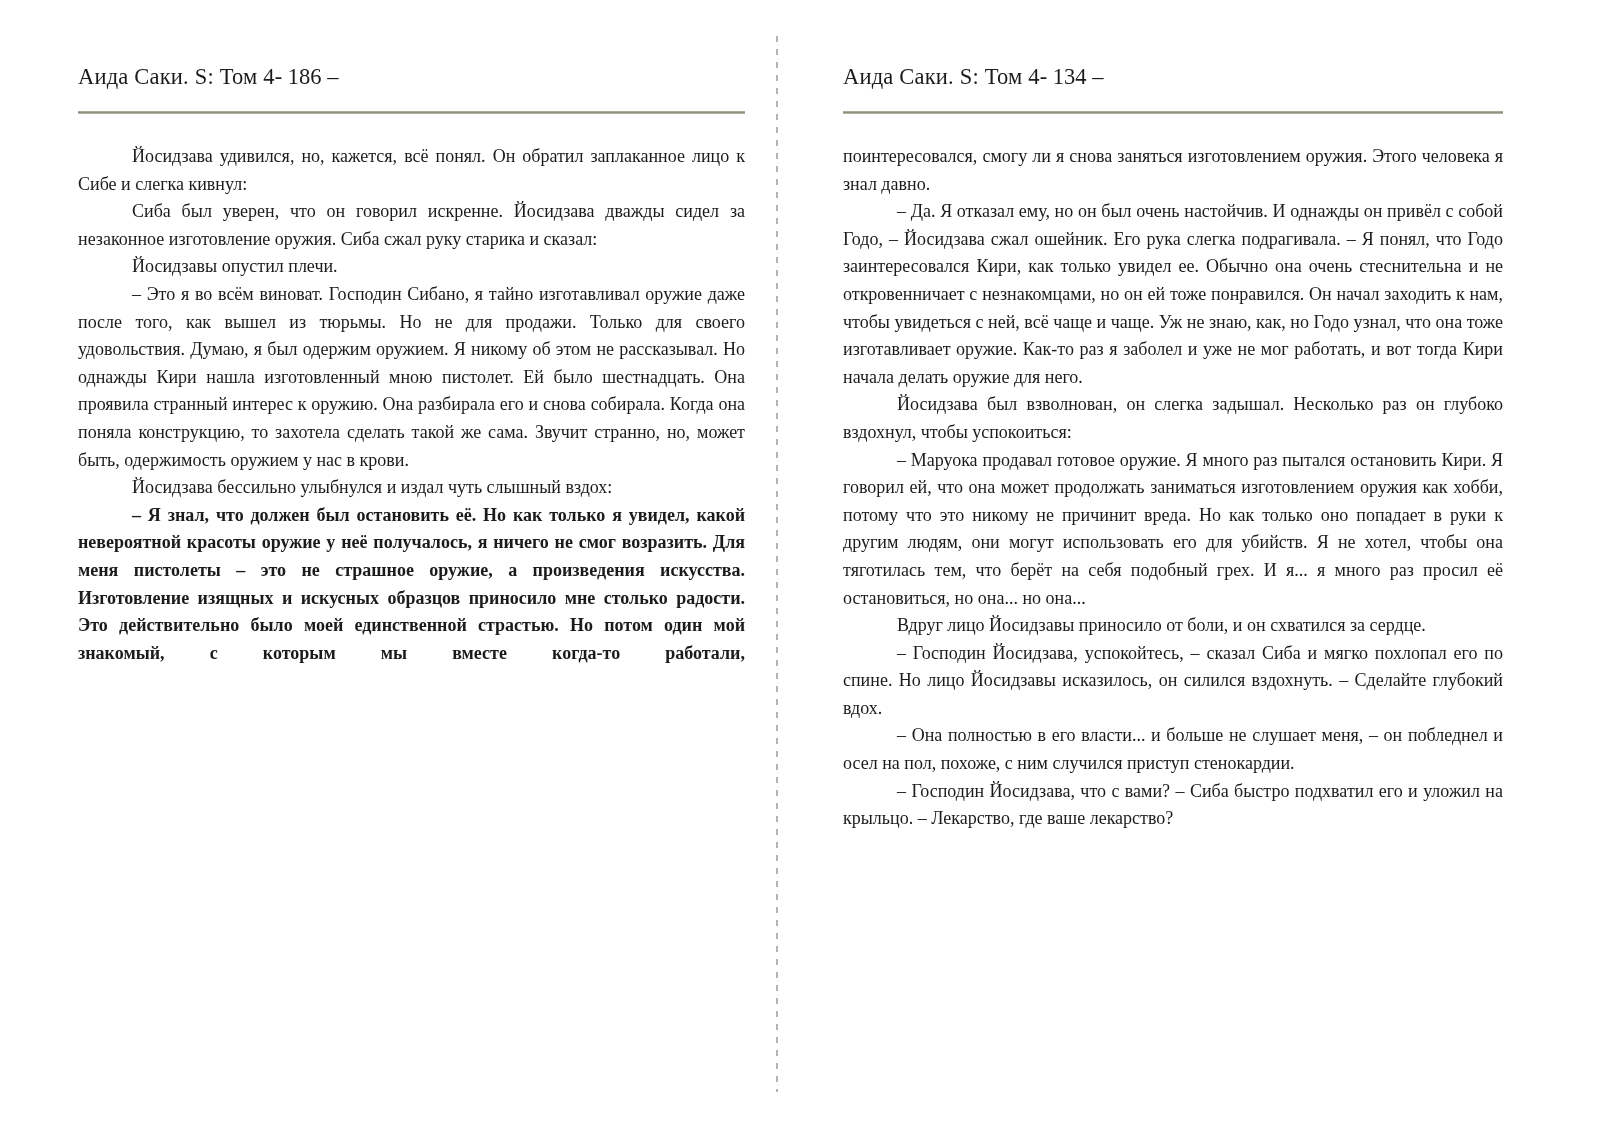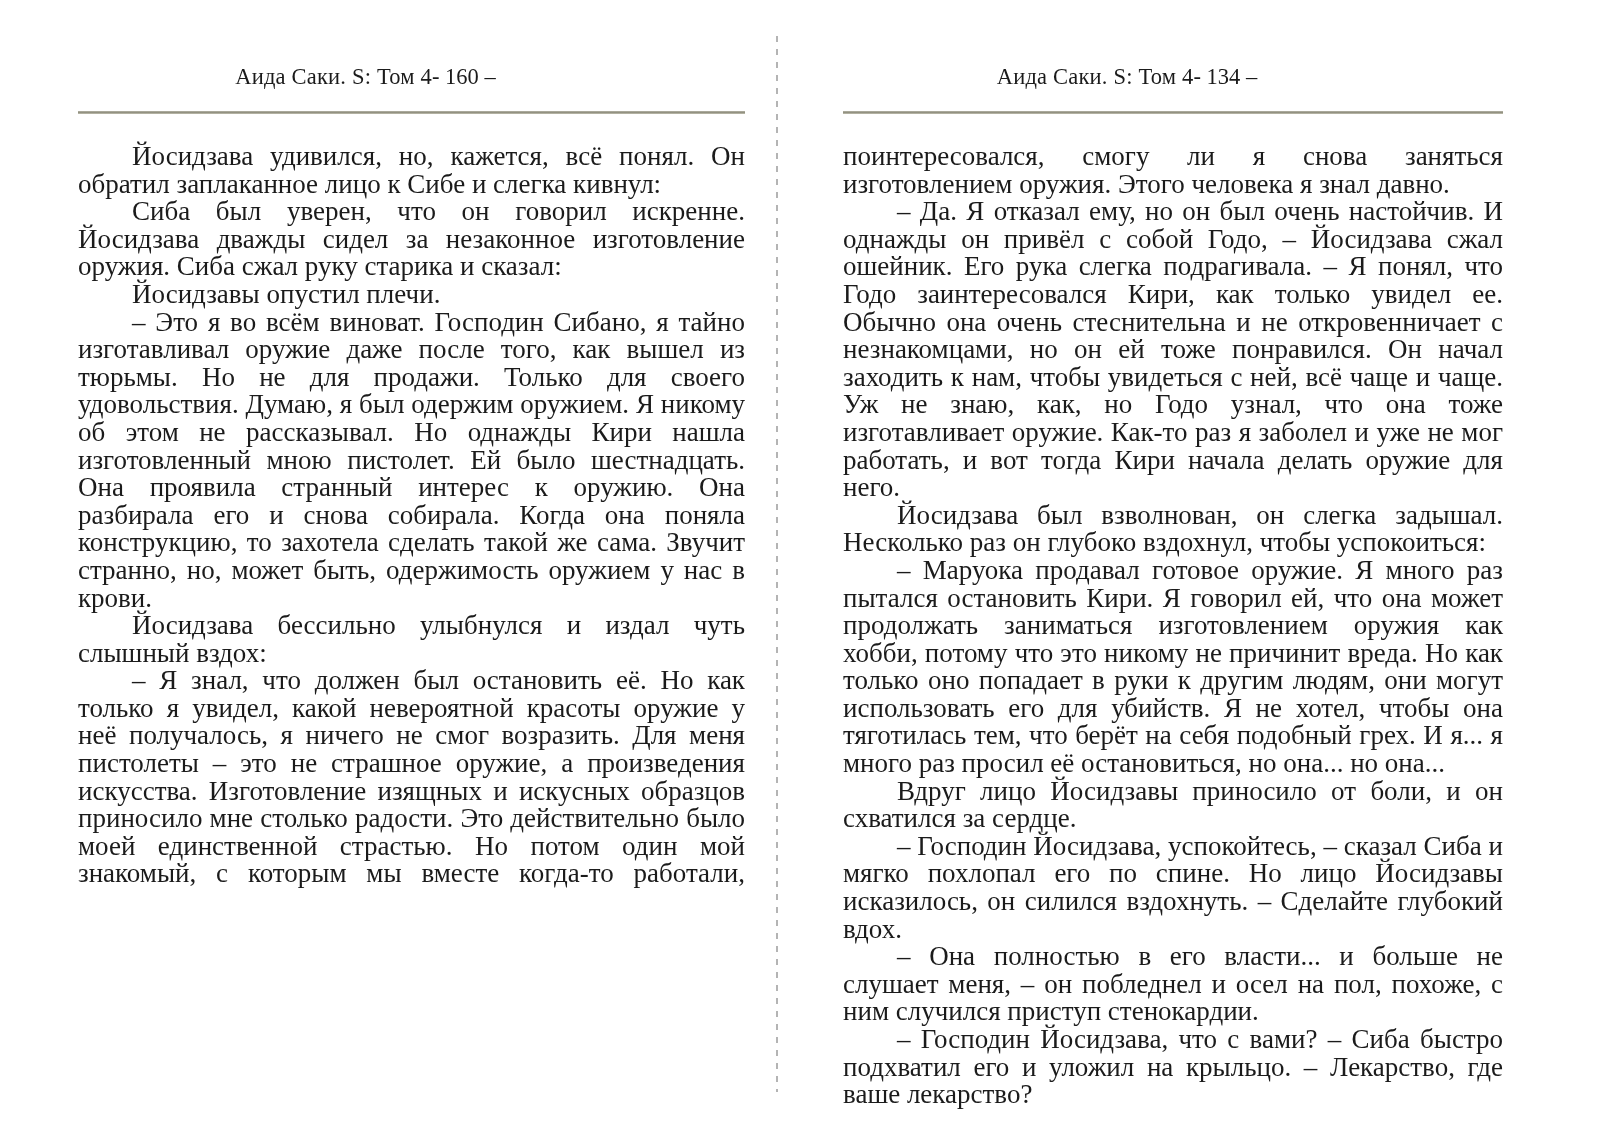--- a/index.html
+++ b/index.html
@@ -17,70 +17,70 @@
   }
   .page {
     position: absolute;
     top: 0;
   }
   .page-left  { left: 78px;  width: 667px; }
   .page-right { left: 843px; width: 660px; }
 
   .page-header {
     display: flex;
-    justify-content: center;
+    justify-content: flex-start;
     align-items: baseline;
     margin-top: 64px;
     font-size: 22.5px;
     padding-right: 92px;
     white-space: nowrap;
   }
   .page-header .book-title { letter-spacing: 0.2px; }
 
   .header-rule {
     height: 3px;
     margin-top: 21px;
     background: linear-gradient(to bottom, #b6b5a7 0%, #8f8e7e 55%, #c6c5b6 100%);
   }
 
   .page-body {
     margin-top: 29px;
-    font-size: 27px;
+    font-size: 18px;
     line-height: 27.6px;
     text-align: justify;
     hyphens: none;
   }
   .page-body p {
     margin: 0;
     padding: 0;
     text-indent: 54px;
   }
   .page-body p.no-indent { text-indent: 0; }
-  .page-body p.justify-last { text-align-last: justify; }
+  .page-body p.justify-last { text-align-last: justify; font-weight: bold; }
 
   .page-divider {
     position: absolute;
     left: 776px;
     top: 36px;
     width: 2px;
     height: 1056px;
     background: repeating-linear-gradient(
       to bottom,
       #b4b4b4 0px, #b4b4b4 6px,
       transparent 6px, transparent 13px
     );
   }
 </style>
 </head>
 <body style="color: rgb(27, 27, 27); background: rgb(255, 255, 255);">
 
 <div class="page page-left">
   <div class="page-header">
     <span class="book-title">Аида Саки. S: Том 4</span>
-    <span class="page-number">- 160 –</span>
+    <span class="page-number">- 186 –</span>
   </div>
   <div class="header-rule"></div>
   <div class="page-body">
     <p>Йосидзава удивился, но, кажется, всё понял. Он обратил заплаканное лицо к Сибе и слегка кивнул:</p>
     <p>Сиба был уверен, что он говорил искренне. Йосидзава дважды сидел за незаконное изготовление оружия. Сиба сжал руку старика и сказал:</p>
     <p>Йосидзавы опустил плечи.</p>
     <p>– Это я во всём виноват. Господин Сибано, я тайно изготавливал оружие даже после того, как вышел из тюрьмы. Но не для продажи. Только для своего удовольствия. Думаю, я был одержим оружием. Я никому об этом не рассказывал. Но однажды Кири нашла изготовленный мною пистолет. Ей было шестнадцать. Она проявила странный интерес к оружию. Она разбирала его и снова собирала. Когда она поняла конструкцию, то захотела сделать такой же сама. Звучит странно, но, может быть, одержимость оружием у нас в крови.</p>
     <p>Йосидзава бессильно улыбнулся и издал чуть слышный вздох:</p>
     <p class="justify-last">– Я знал, что должен был остановить её. Но как только я увидел, какой невероятной красоты оружие у неё получалось, я ничего не смог возразить. Для меня пистолеты – это не страшное оружие, а произведения искусства. Изготовление изящных и искусных образцов приносило мне столько радости. Это действительно было моей единственной страстью. Но потом один мой знакомый, с которым мы вместе когда-то работали,</p>
   </div>

